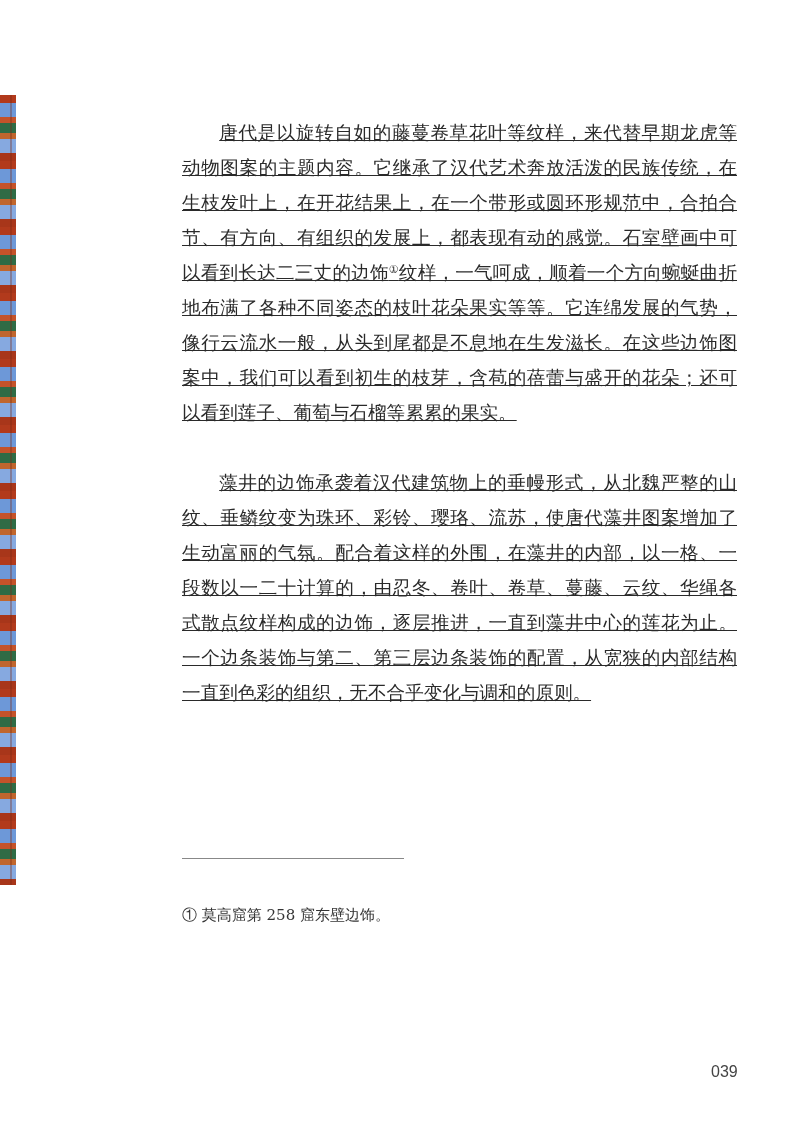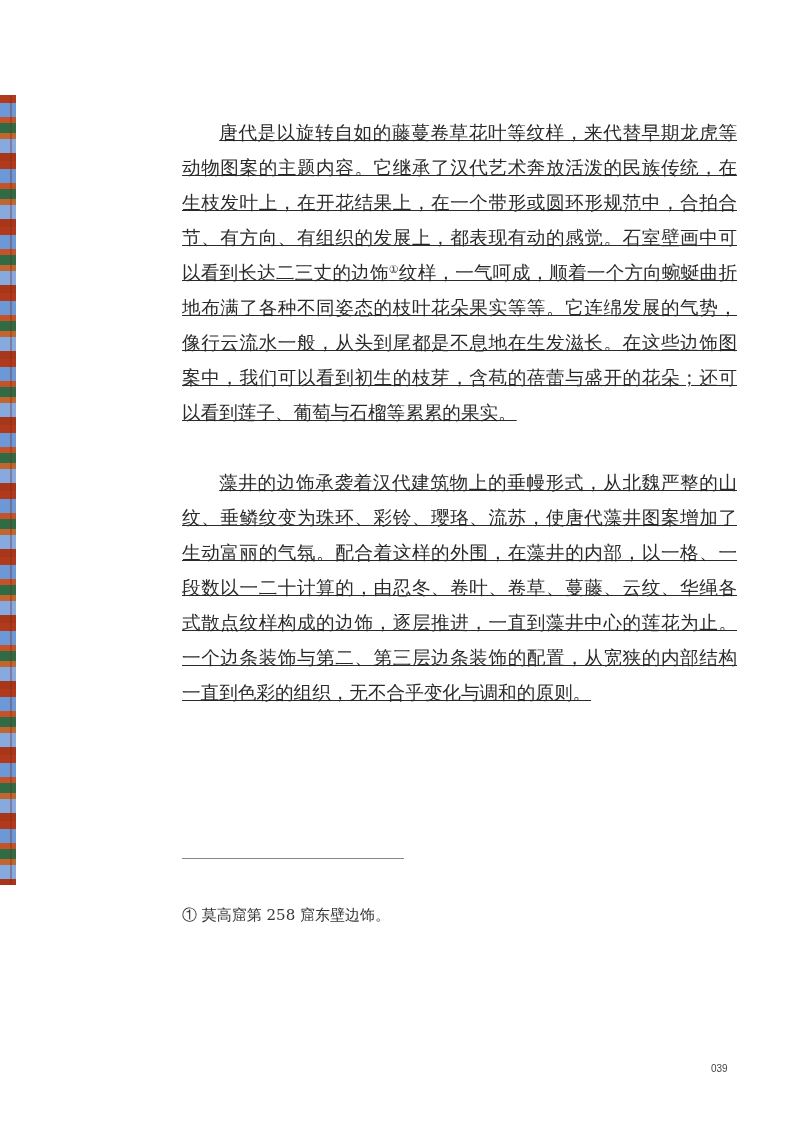--- a/index.html
+++ b/index.html
@@ -31,21 +31,21 @@
     .gap { height: 35px; }
     sup { font-size: 11px; line-height: 0; vertical-align: 6px; }
     .fn-rule { position: absolute; left: 182px; top: 858px; width: 222px; border-top: 1px solid #888; }
     .fn {
       position: absolute; left: 182px; top: 870px;
       font-family: "DejaVu Serif", "Liberation Serif", serif;
       font-size: 15px; color: #333; margin-top: 36px;
     }
     .folio {
       position: absolute; left: 711px; top: 1063px;
-      font-family: "Liberation Sans", sans-serif; font-size: 10px; color: #444;
+      font-family: "Liberation Sans", sans-serif; font-size: 16px; color: #444;
     }
   </style>
 </head>
 <body>
 
 <div class="strip"></div>
 
 <div class="page">
   <div class="gap"></div>
   <p class="para indent"><span>唐代是以旋转自如的藤蔓卷草花叶等纹样，来代替早期龙虎等动物图案的主题内容。它继承了汉代艺术奔放活泼的民族传统，在生枝发叶上，在开花结果上，在一个带形或圆环形规范中，合拍合节、有方向、有组织的发展上，都表现有动的感觉。石室壁画中可以看到长达二三丈的边饰</span><sup>①</sup><span>纹样，一气呵成，顺着一个方向蜿蜒曲折地布满了各种不同姿态的枝叶花朵果实等等。它连绵发展的气势，像行云流水一般，从头到尾都是不息地在生发滋长。在这些边饰图案中，我们可以看到初生的枝芽，含苞的蓓蕾与盛开的花朵；还可以看到莲子、葡萄与石榴等累累的果实。</span></p>

